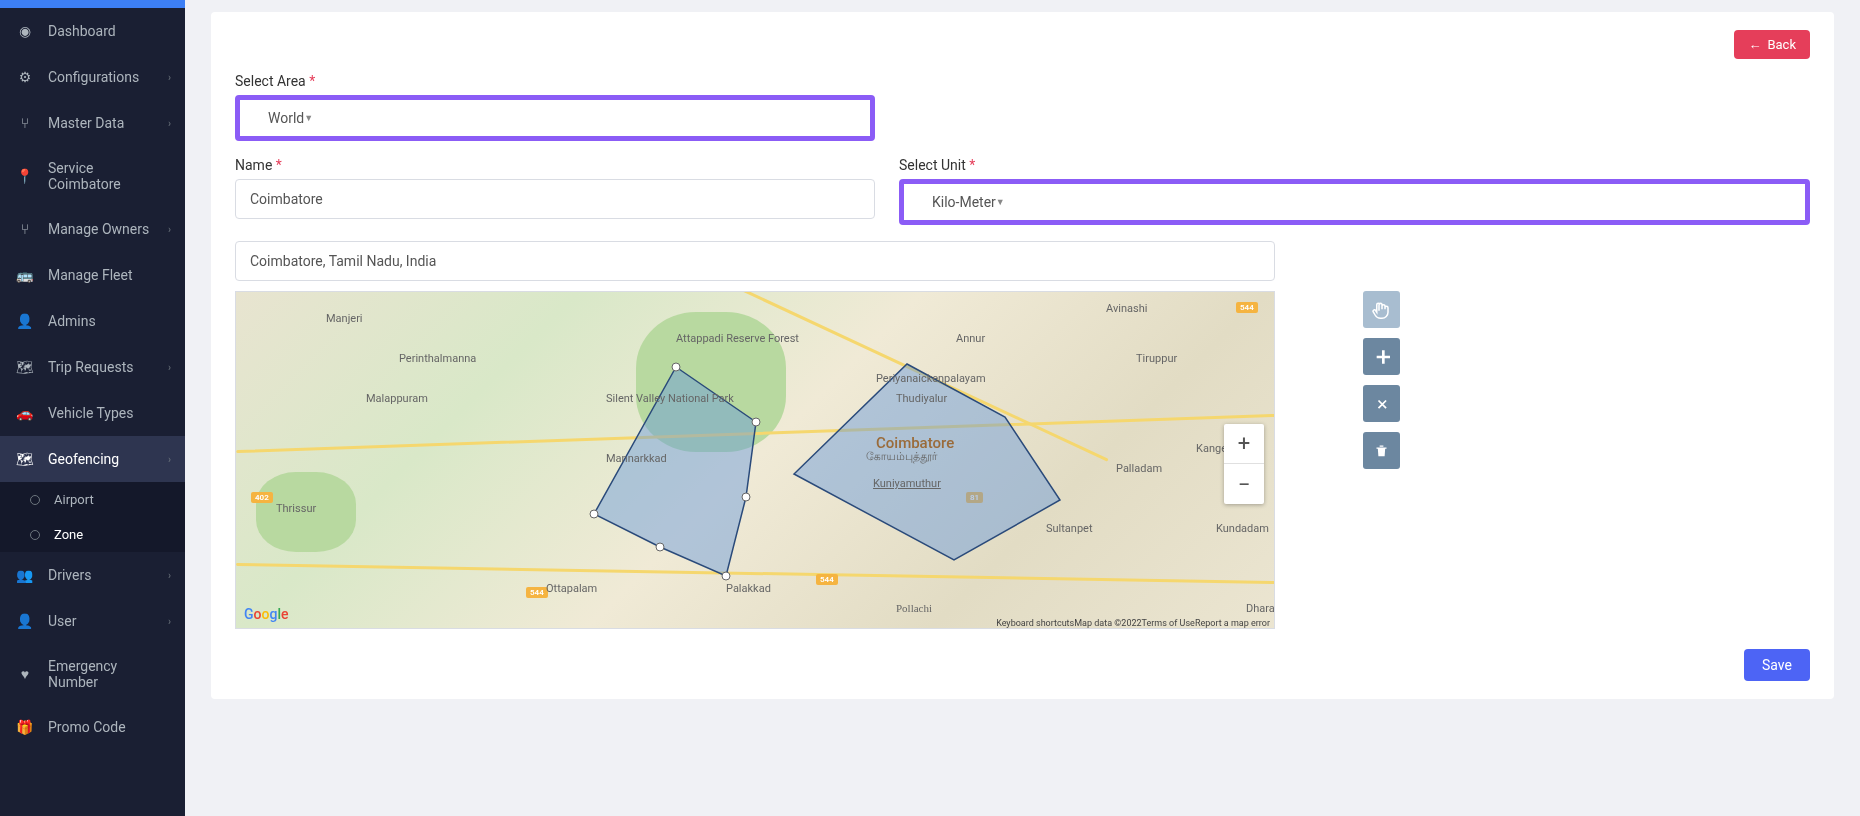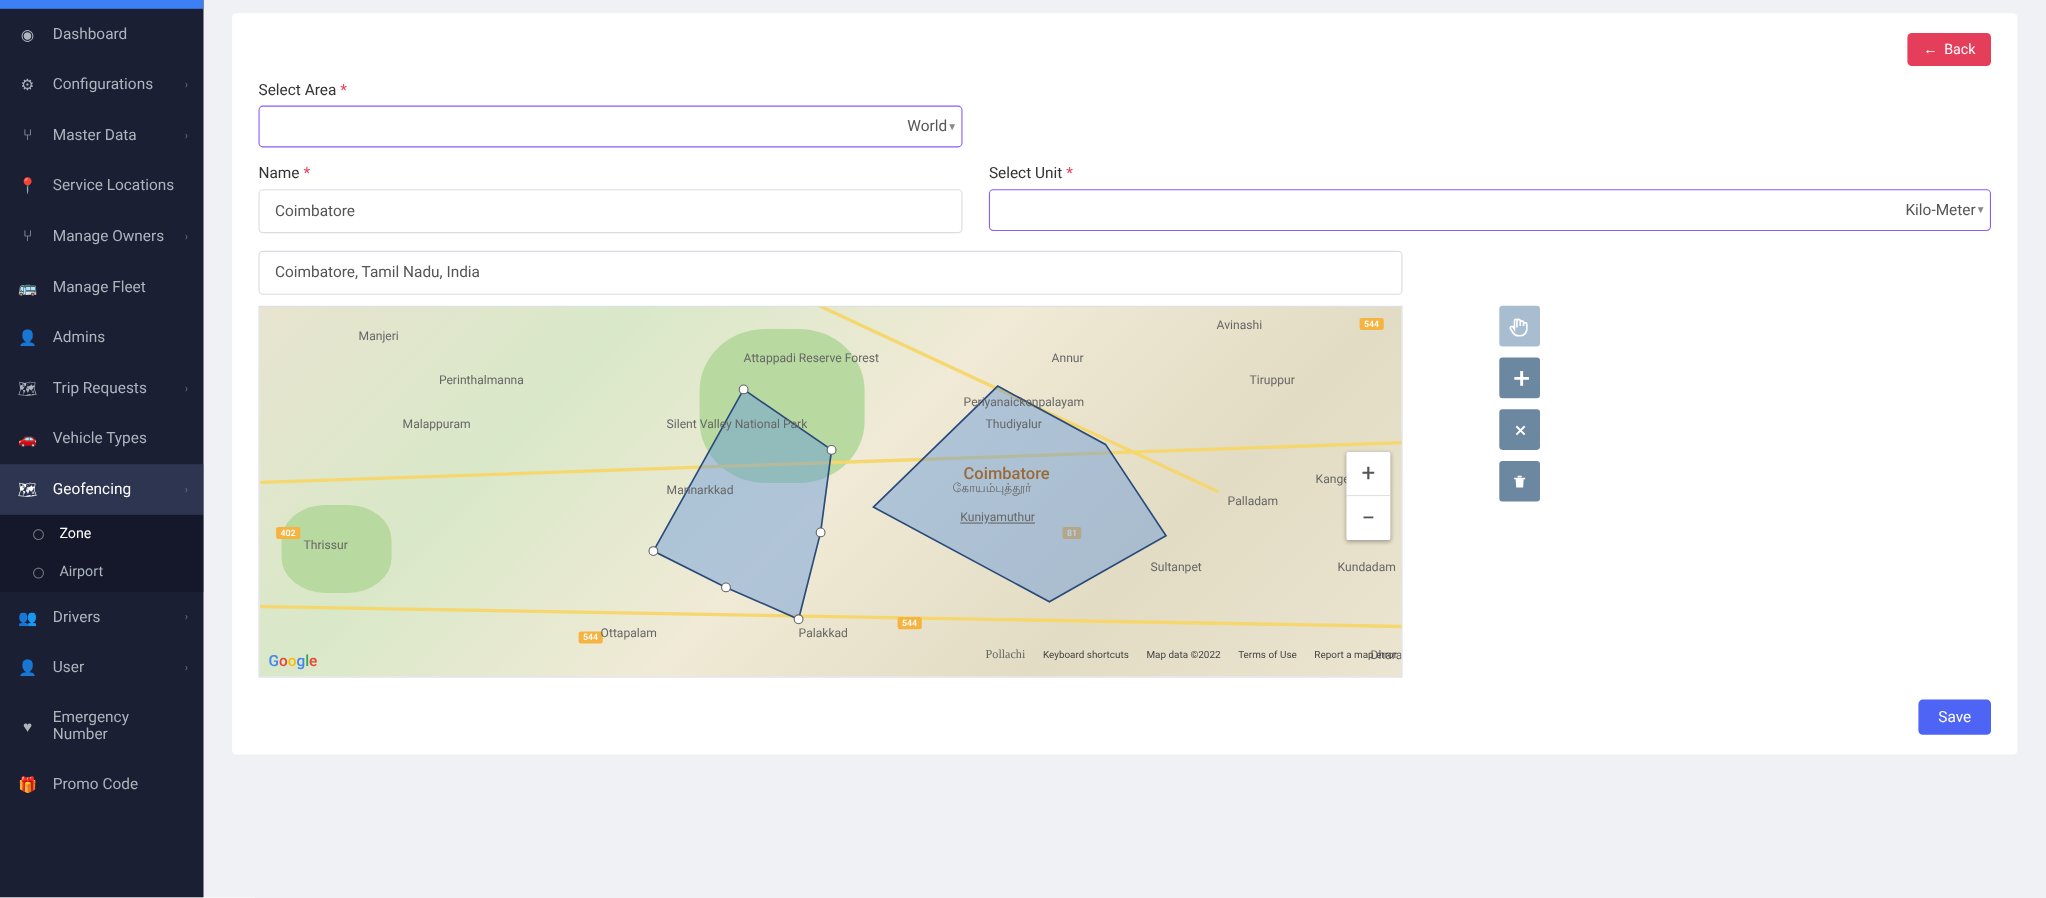--- a/index.html
+++ b/index.html
@@ -14,35 +14,35 @@
 .side-sub.active{color:#fff}
 .side-sub .circ{width:10px;height:10px;border:1px solid #6c757d;border-radius:50%;margin-right:14px}
 .main{flex:1;padding:12px 26px;overflow-y:auto}
 .card{background:#fff;border-radius:4px;padding:18px 24px}
 .top-row{display:flex;justify-content:flex-end;margin-bottom:14px}
 .back-btn{background:#e53e5a;color:#fff;border:none;padding:7px 14px;border-radius:4px;font-size:13px;cursor:pointer;display:flex;align-items:center;gap:6px}
 .form-label{font-size:14px;color:#333;margin-bottom:6px;display:block}
 .req{color:#e53e5a}
 .form-row{display:flex;gap:24px;margin-bottom:16px}
 .form-col{flex:1}
-.select-box{border:1px solid #8b5cf6;border-radius:4px;padding:10px 4px;display:flex;justify-content:flex-end;align-items:center;cursor:pointer;font-size:14px;color:#555}
+.select-box{border:5px solid #8b5cf6;border-radius:4px;padding:10px 28px;display:flex;justify-content:flex-start;align-items:center;cursor:pointer;font-size:14px;color:#555}
 .select-box .tri{font-size:9px;color:#888}
 .text-input{width:100%;border:1px solid #d9dce3;border-radius:4px;padding:11px 14px;font-size:14px;color:#555}
 .search-box{border:1px solid #d9dce3;border-radius:4px;padding:11px 14px;font-size:14px;color:#555;margin-bottom:10px}
 .map-wrap{position:relative;display:flex;gap:12px}
 .map{position:relative;width:1040px;height:338px;border:1px solid #d9dce3;background:linear-gradient(135deg,#e8e4d0 0%,#d9e8c8 25%,#f0ead6 50%,#e2dcc4 75%,#ebe5d1 100%);overflow:hidden}
 .map-labels{position:absolute;inset:0}
 .map-label{position:absolute;font-size:11px;color:#666;white-space:nowrap}
 .poly{position:absolute}
 .zoom-ctrl{position:absolute;right:10px;top:132px;display:flex;flex-direction:column;background:#fff;border-radius:2px;box-shadow:0 1px 4px rgba(0,0,0,.3)}
 .zoom-btn{width:40px;height:40px;display:flex;align-items:center;justify-content:center;font-size:22px;color:#555;cursor:pointer;border-bottom:1px solid #e0e0e0}
 .zoom-btn:last-child{border-bottom:none}
 .google-logo{position:absolute;left:8px;bottom:6px;font-size:14px;font-weight:500}
 .google-logo span:nth-child(1){color:#4285f4}.google-logo span:nth-child(2){color:#ea4335}.google-logo span:nth-child(3){color:#fbbc05}.google-logo span:nth-child(4){color:#4285f4}.google-logo span:nth-child(5){color:#34a853}.google-logo span:nth-child(6){color:#ea4335}
-.map-footer{position:absolute;right:4px;bottom:14px;font-size:9px;color:#444;display:flex;gap:16px}
+.map-footer{position:absolute;right:4px;bottom:0;font-size:9px;color:#444;display:flex;gap:0}
 .map-tools{display:flex;flex-direction:column;gap:10px;margin-left:76px}
 .tool-btn{width:37px;height:37px;background:#6c87a0;border-radius:3px;display:flex;align-items:center;justify-content:center;color:#fff;cursor:pointer;font-size:17px}
 .tool-btn.active{background:#a8bdd0}
 .save-row{display:flex;justify-content:flex-end;margin-top:20px}
 .save-btn{background:#4d64f5;color:#fff;border:none;padding:8px 18px;border-radius:4px;font-size:14px;cursor:pointer}
 .road{position:absolute;background:#f5d76e;height:3px;border-radius:2px}
 .road-badge{position:absolute;background:#f5b441;color:#fff;font-size:8px;padding:1px 4px;border-radius:2px;font-weight:600}
 .green-area{position:absolute;background:#b8d9a0;border-radius:40%}
 svg{overflow:visible}
 </style>
@@ -61,21 +61,21 @@
         <span>Configurations</span>
         <span class="chev">›</span>
       </div>
       <div class="side-item">
         <span class="icon">⑂</span>
         <span>Master Data</span>
         <span class="chev">›</span>
       </div>
       <div class="side-item">
         <span class="icon">📍</span>
-        <span>Service Locations</span>
+        <span>Service Coimbatore</span>
       </div>
       <div class="side-item">
         <span class="icon">⑂</span>
         <span>Manage Owners</span>
         <span class="chev">›</span>
       </div>
       <div class="side-item">
         <span class="icon">🚌</span>
         <span>Manage Fleet</span>
       </div>
@@ -90,27 +90,27 @@
       </div>
       <div class="side-item">
         <span class="icon">🚗</span>
         <span>Vehicle Types</span>
       </div>
       <div class="side-item active">
         <span class="icon">🗺</span>
         <span>Geofencing</span>
         <span class="chev">›</span>
       </div>
+      <div class="side-sub">
+        <span class="circ"></span>
+        <span>Airport</span>
+      </div>
       <div class="side-sub active">
         <span class="circ"></span>
         <span>Zone</span>
-      </div>
-      <div class="side-sub">
-        <span class="circ"></span>
-        <span>Airport</span>
       </div>
       <div class="side-item">
         <span class="icon">👥</span>
         <span>Drivers</span>
         <span class="chev">›</span>
       </div>
       <div class="side-item">
         <span class="icon">👤</span>
         <span>User</span>
         <span class="chev">›</span>

